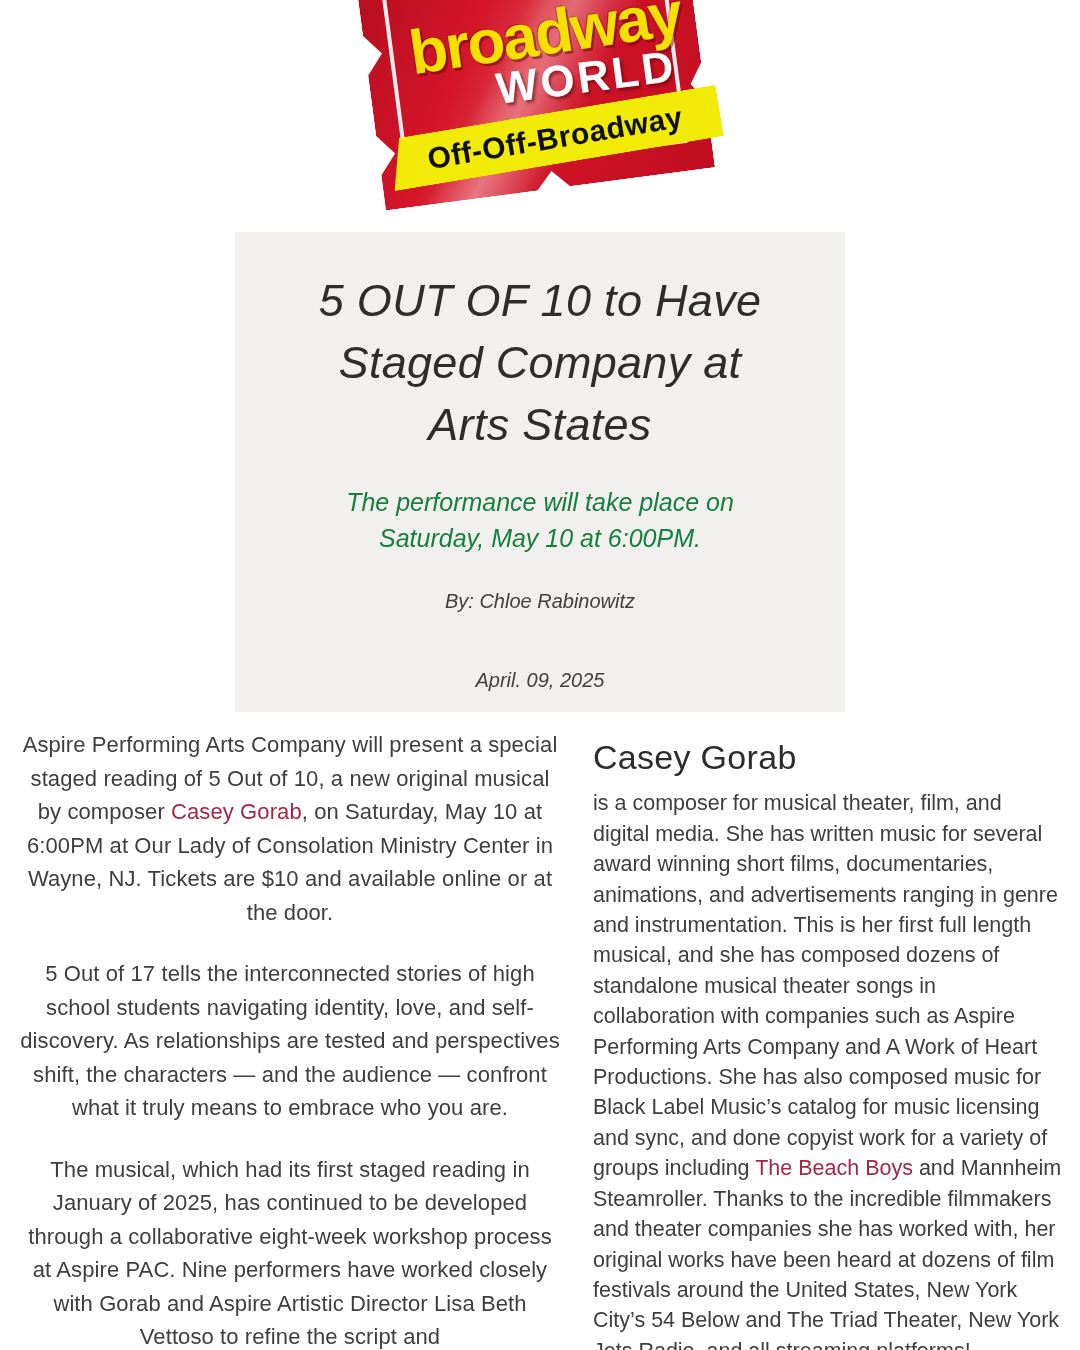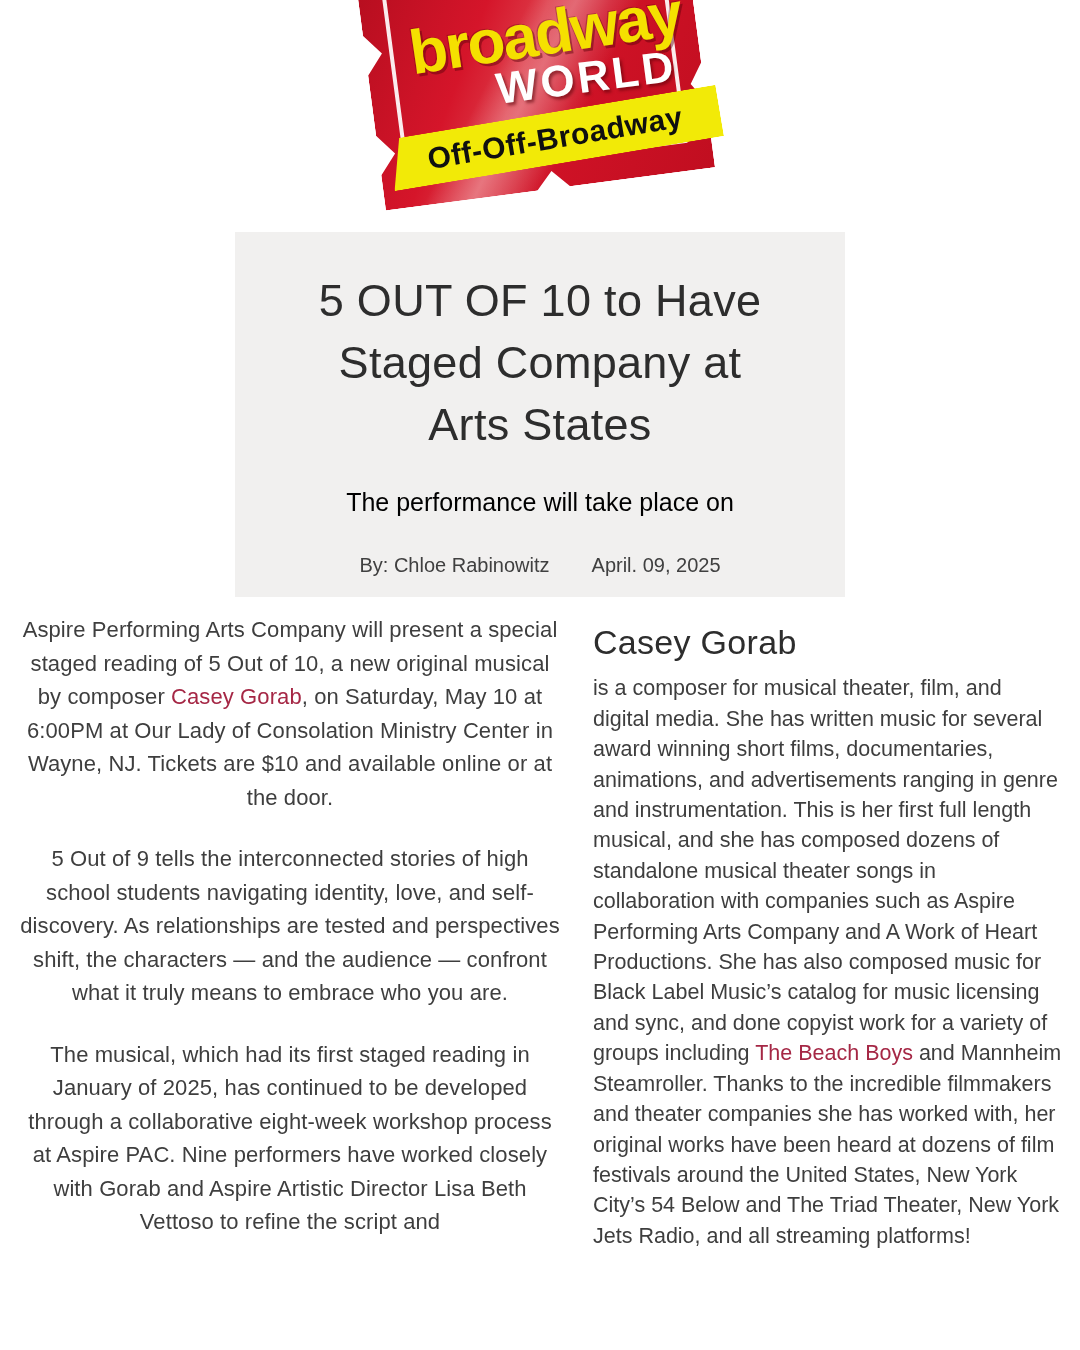--- a/index.html
+++ b/index.html
@@ -36,25 +36,25 @@
     position:absolute;left:388px;top:112px;width:334px;height:52px;
     background:var(--banner-yellow);transform:rotate(-9.5deg);
     clip-path:polygon(4% 0,100% 0,100% 100%,0 100%);
     display:flex;align-items:center;justify-content:center;
   }
   .banner-label{font-size:30px;font-weight:800;color:#101010;letter-spacing:.5px;}
 
   
   .hero{
     width:610px;margin:24px auto 0;background:var(--hero-bg);
-    padding:38px 32px 20px;text-align:center;
+    padding:38px 32px 20px;text-align:center;font-style:italic;
   }
   .title{font-size:45px;line-height:62px;font-weight:500;color:var(--headline-text);letter-spacing:.3px;}
-  .subtitle{margin-top:28px;font-size:25px;line-height:36px;color:#000000;}
-  .byline{margin-top:34px;display:flex;justify-content:center;gap:42px;font-size:20px;color:#404040;font-weight:500;}
+  .subtitle{margin-top:28px;font-size:25px;line-height:36px;color:#15803d;}
+  .byline{margin-top:34px;display:flex;justify-content:center;gap:56px;font-size:20px;color:#404040;font-weight:500;flex-direction:column;}
 
   
   .columns{display:flex;gap:33px;padding:0 18px 0 20px;margin-top:16px;}
   .col-left{flex:0 0 540px;font-size:22px;line-height:33.5px;letter-spacing:.1px;}
   .col-left p{margin-bottom:28px;text-align:center;}
   .col-right{flex:1;font-size:21.5px;line-height:30.4px;}
   .person-heading{font-size:34px;font-weight:500;color:var(--headline-text);margin:14px 0 16px;letter-spacing:.3px;}
   .inline-link{color:var(--link);cursor:pointer;}
 </style>
 </head>
@@ -73,30 +73,31 @@
 </div>
 
 <section class="hero">
   <h1 class="title">
     <div>5 OUT OF 10 to Have</div>
     <div>Staged Company at</div>
     <div>Arts States</div>
   </h1>
   <div class="subtitle">
     <div>The performance will take place on</div>
+    <div>Saturday, May 10 at 6:00PM.</div>
   </div>
   <div class="byline">
     <span>By: Chloe Rabinowitz</span>
     <span>April. 09, 2025</span>
   </div>
 </section>
 
 <main class="columns">
   <div class="col-left">
     <p><span>Aspire Performing Arts Company will present a special staged reading of 5 Out of 10, a new original musical by composer </span><span class="inline-link">Casey Gorab</span><span>, on Saturday, May 10 at 6:00PM at Our Lady of Consolation Ministry Center in Wayne, NJ. Tickets are $10 and available online or at the door.</span></p>
-    <p><span>5 Out of 9 tells the interconnected stories of high school students navigating identity, love, and self-discovery. As relationships are tested and perspectives shift, the characters — and the audience — confront what it truly means to embrace who you are.</span></p>
+    <p><span>5 Out of 17 tells the interconnected stories of high school students navigating identity, love, and self-discovery. As relationships are tested and perspectives shift, the characters — and the audience — confront what it truly means to embrace who you are.</span></p>
     <p><span>The musical, which had its first staged reading in January of 2025, has continued to be developed through a collaborative eight-week workshop process at Aspire PAC. Nine performers have worked closely with Gorab and Aspire Artistic Director Lisa Beth Vettoso to refine the script and</span></p>
   </div>
   <div class="col-right">
     <h2 class="person-heading">Casey Gorab</h2>
     <p><span>is a composer for musical theater, film, and digital media. She has written music for several award winning short films, documentaries, animations, and advertisements ranging in genre and instrumentation. This is her first full length musical, and she has composed dozens of standalone musical theater songs in collaboration with companies such as Aspire Performing Arts Company and A Work of Heart Productions. She has also composed music for Black Label Music’s catalog for music licensing and sync, and done copyist work for a variety of groups including </span><span class="inline-link">The Beach Boys</span><span> and Mannheim Steamroller. Thanks to the incredible filmmakers and theater companies she has worked with, her original works have been heard at dozens of film festivals around the United States, New York City’s 54 Below and The Triad Theater, New York Jets Radio, and all streaming platforms!</span></p>
   </div>
 </main>
 
 </body></html>

